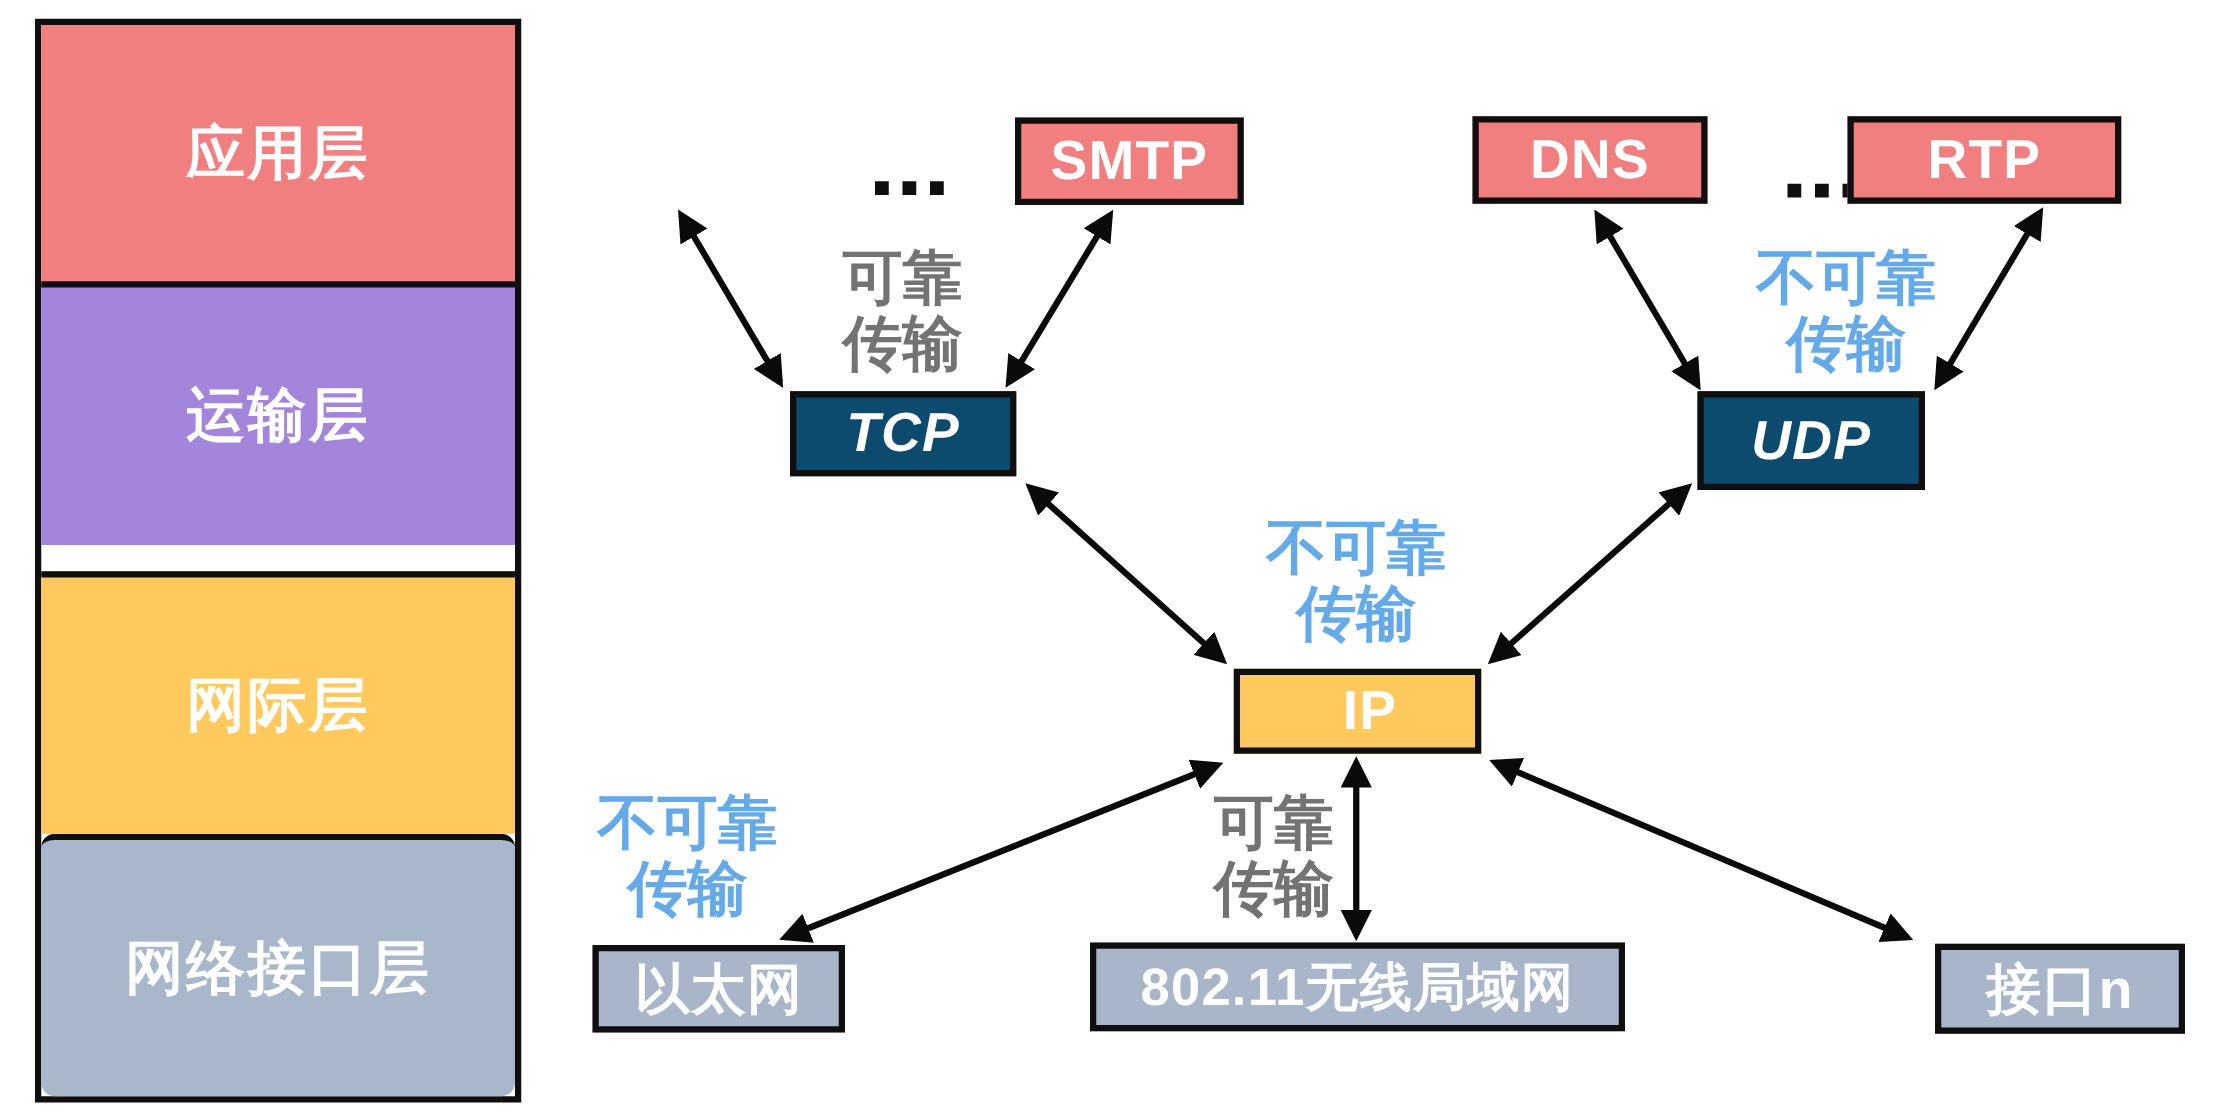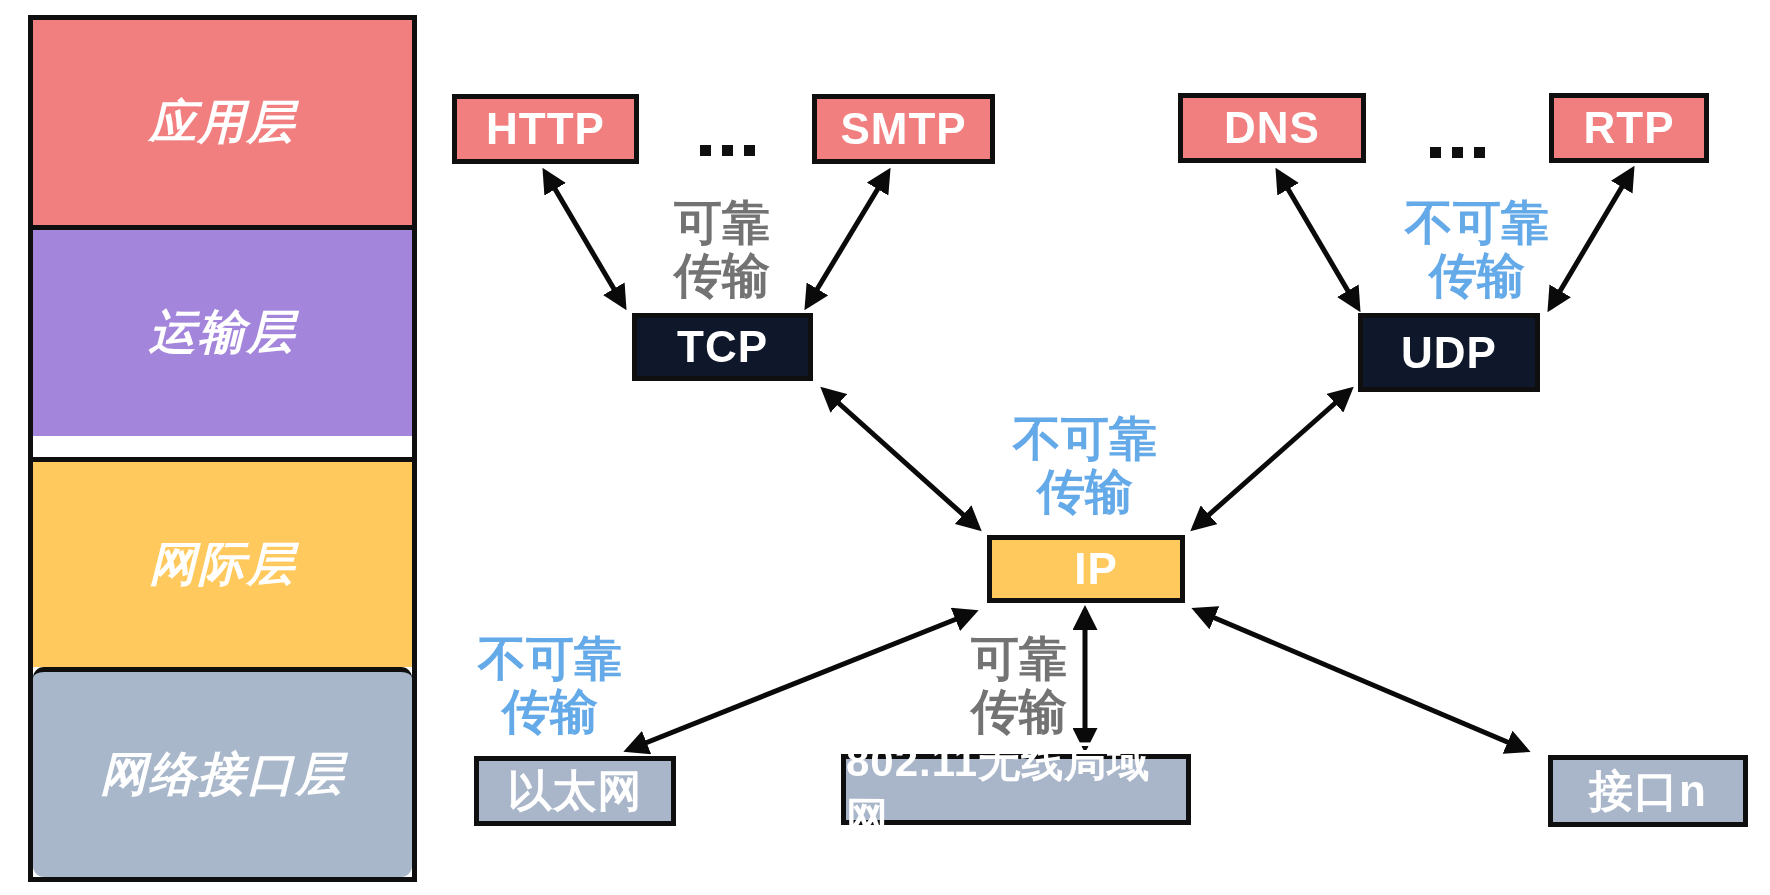--- a/index.html
+++ b/index.html
@@ -12,38 +12,38 @@
     font-weight:bold;
   }
   
   .stack{
     position:absolute;left:28px;top:15px;width:389px;height:867px;
     border:5px solid #0f0f0f;box-sizing:border-box;
     display:flex;flex-direction:column;
   }
   .layer{
     flex:1;display:flex;align-items:center;justify-content:center;
-    color:#ffffff;font-size:47px;letter-spacing:2px;font-style:italic;
+    color:#ffffff;font-size:47px;letter-spacing:2px;
   }
   .layer + .layer{border-top:5px solid #0f0f0f;}
   .l-red{background:#F17F7F;}
   .l-purple{background:#A385DB;}
   .l-yellow{background:#FFC95E;margin-top:21px;}
   .l-gray{background:#A9B7CB;border-radius:11px;}
   
   .pbox{
     position:absolute;box-sizing:border-box;
     border:5px solid #0f0f0f;
     display:flex;align-items:center;justify-content:center;
     color:#ffffff;font-size:44px;letter-spacing:1px;
   }
   .pbox.cjk{font-size:44px;margin-left:24px;}
   .pbox.wide{font-size:42px;}
   .b-red{background:#F17F7F;}
-  .b-purple{background:#0f172a;}
+  .b-purple{background:#0c4a6e;font-style:italic;}
   .b-yellow{background:#FFC95E;}
   .b-gray{background:#A9B6C9;}
   
   .dots{position:absolute;display:flex;gap:11px;}
   .dots .dot{width:11px;height:11px;background:#0f0f0f;display:block;}
   
   .ann{
     position:absolute;transform:translateX(-50%);
     text-align:center;font-size:48px;line-height:53px;font-weight:bold;
     white-space:nowrap;
@@ -84,58 +84,55 @@
     <line x1="888" y1="172" x2="807" y2="306" marker-start="url(#ah)" marker-end="url(#ah)"></line>
     <line x1="1278" y1="172" x2="1358" y2="308" marker-start="url(#ah)" marker-end="url(#ah)"></line>
     <line x1="1632" y1="170" x2="1550" y2="308" marker-start="url(#ah)" marker-end="url(#ah)"></line>
     <line x1="824" y1="390" x2="978" y2="528" marker-start="url(#ah)" marker-end="url(#ah)"></line>
     <line x1="1350" y1="390" x2="1194" y2="528" marker-start="url(#ah)" marker-end="url(#ah)"></line>
     <line x1="974" y1="612" x2="628" y2="750" marker-start="url(#ah)" marker-end="url(#ah)"></line>
     <line x1="1085" y1="610" x2="1085" y2="748" marker-start="url(#ah)" marker-end="url(#ah)"></line>
     <line x1="1196" y1="610" x2="1526" y2="750" marker-start="url(#ah)" marker-end="url(#ah)"></line>
   </svg>
 
-  <div class="pbox b-red" style="left:452px;top:94px;width:187px;height:70px;">
-    <span>HTTP</span>
-  </div>
   <div class="dots" style="left:700px;top:145px;" aria-label="...">
     <span class="dot"></span>
     <span class="dot"></span>
     <span class="dot"></span>
   </div>
   <div class="pbox b-red" style="left:812px;top:94px;width:183px;height:70px;">
     <span>SMTP</span>
   </div>
   <div class="pbox b-red" style="left:1178px;top:93px;width:188px;height:70px;">
     <span>DNS</span>
   </div>
   <div class="dots" style="left:1430px;top:147px;" aria-label="...">
     <span class="dot"></span>
     <span class="dot"></span>
     <span class="dot"></span>
   </div>
-  <div class="pbox b-red" style="left:1549px;top:93px;width:160px;height:70px;">
+  <div class="pbox b-red" style="left:1478px;top:93px;width:219px;height:70px;">
     <span>RTP</span>
   </div>
 
   <div class="pbox b-purple" style="left:632px;top:313px;width:181px;height:68px;">
     <span>TCP</span>
   </div>
   <div class="pbox b-purple" style="left:1358px;top:313px;width:182px;height:79px;">
     <span>UDP</span>
   </div>
 
   <div class="pbox b-yellow" style="left:987px;top:535px;width:198px;height:68px;padding-left:20px;">
     <span>IP</span>
   </div>
 
   <div class="pbox b-gray cjk" style="left:450px;top:756px;width:202px;height:70px;">
     <span>以太网</span>
   </div>
-  <div class="pbox b-gray wide" style="left:841px;top:754px;width:350px;height:71px;">
+  <div class="pbox b-gray wide" style="left:872px;top:754px;width:428px;height:71px;">
     <span>802.11无线局域网</span>
   </div>
   <div class="pbox b-gray cjk" style="left:1524px;top:755px;width:200px;height:72px;">
     <span>接口n</span>
   </div>
 
   <div class="ann ann-green" style="left:722px;top:196px;">
     <div>可靠</div>
     <div>传输</div>
   </div>

